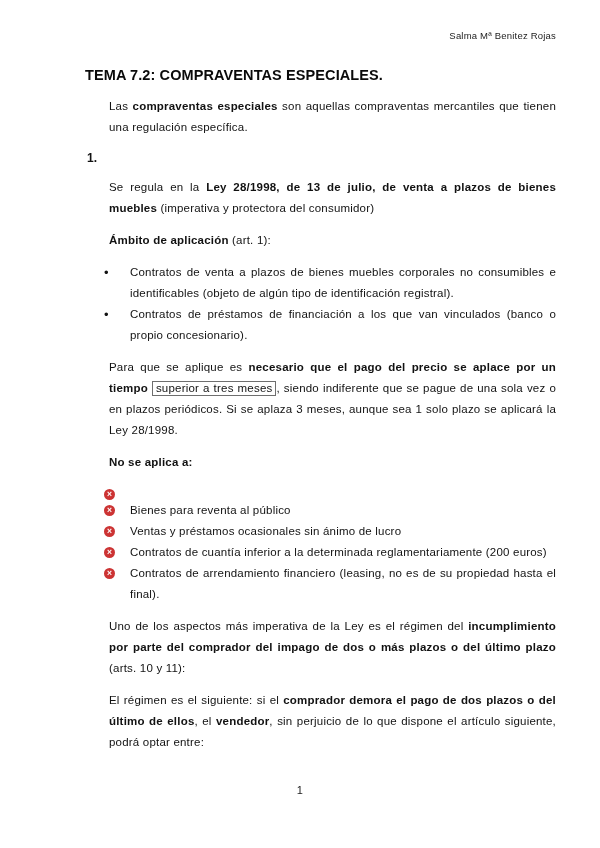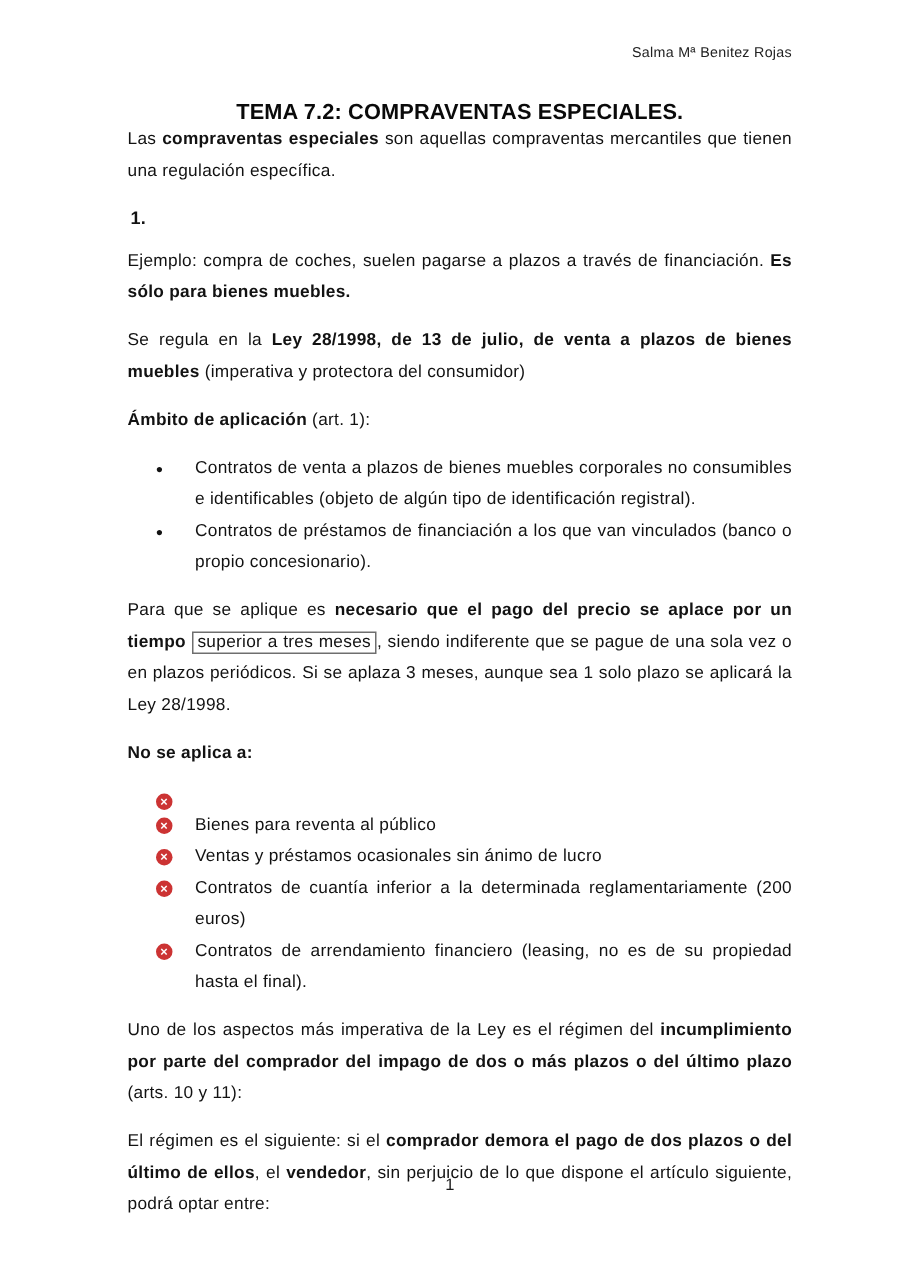--- a/index.html
+++ b/index.html
@@ -2,43 +2,44 @@
 <html><head>
 <meta charset="utf-8">
 <style>
   * { margin: 0; padding: 0; box-sizing: border-box; }
   html, body { background: #ffffff; }
   .page {
     width: 600px;
     height: 848px;
     background: #ffffff;
     position: relative;
-    padding: 30px 72px 0 85px;
+    padding: 30px 44px 0 85px;
     font-family: "Liberation Sans", "DejaVu Sans", sans-serif;
     font-size: 11.5px;
     color: #121212;
     letter-spacing: 0.2px;
   }
   .header {
     text-align: right;
     font-size: 9.5px;
     color: #222;
     margin-bottom: 26px;
   }
   h1.doc-title {
     font-size: 14.5px;
     font-weight: bold;
     letter-spacing: 0.1px;
+    margin-bottom: 13px;
     color: #0a0a0a;
-    text-align: center;
   }
   p.para {
     line-height: 21px;
     text-align: justify;
     margin-bottom: 11px;
+    margin-left: 24px;
   }
   .sec-heading {
     display: flex;
     font-weight: bold;
     font-size: 12px;
     margin: 13px 0 12px 2px;
     letter-spacing: 0.1px;
   }
   .sec-heading .sec-num { width: 20px; flex-shrink: 0; }
   .b   { font-weight: bold; }
@@ -92,21 +93,20 @@
   </div>
 
   <h1 class="doc-title">TEMA 7.2: COMPRAVENTAS ESPECIALES.</h1>
 
   <p class="para"><span>Las </span><span class="b">compraventas especiales</span><span> son aquellas compraventas mercantiles que tienen una regulación específica.</span></p>
 
   <div class="sec-heading">
     <span class="sec-num">1.</span>
   </div>
 
-  <p class="para"><span>Ejemplo: compra de coches, suelen pagarse a plazos a través de financiación. </span><span class="b">Es sólo para bienes muebles.</span></p>
 
   <p class="para"><span>Se regula en la </span><span class="b">Ley 28/1998, de 13 de julio, de venta a plazos de bienes muebles</span><span> (imperativa y protectora del consumidor)</span></p>
 
   <p class="para"><span class="b">Ámbito de aplicación</span><span> (art. 1):</span></p>
 
   <ul class="doc-list">
     <li>
       <span class="marker disc-marker">•</span>
       <span class="li-text"><span>Contratos de venta a plazos de bienes muebles </span><span class="u">corporales</span><span> </span><span class="u">no consumibles e identificables</span><span> (objeto de algún tipo de identificación registral).</span></span>
     </li>

